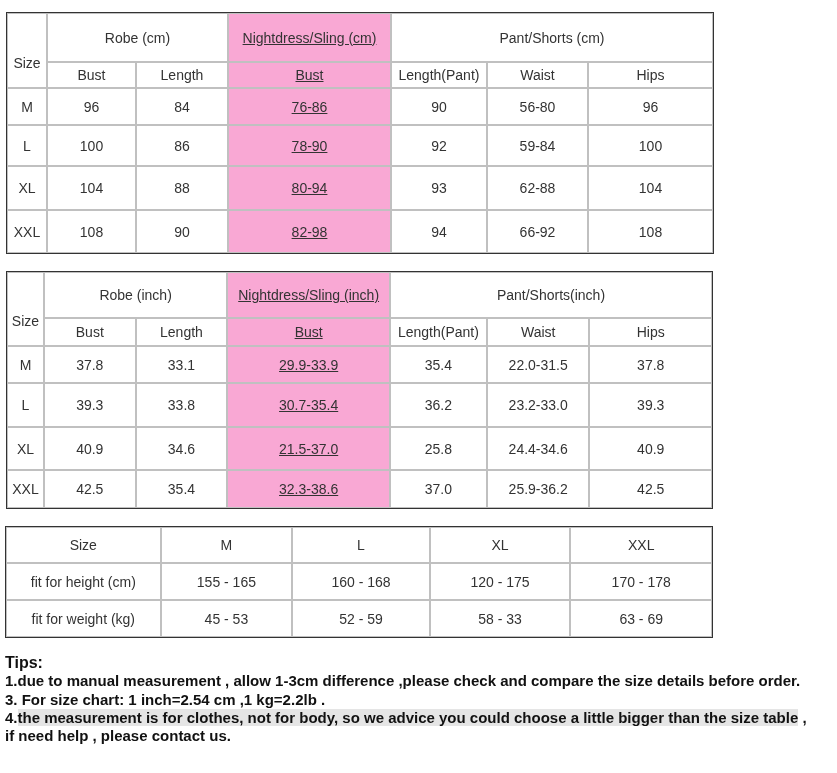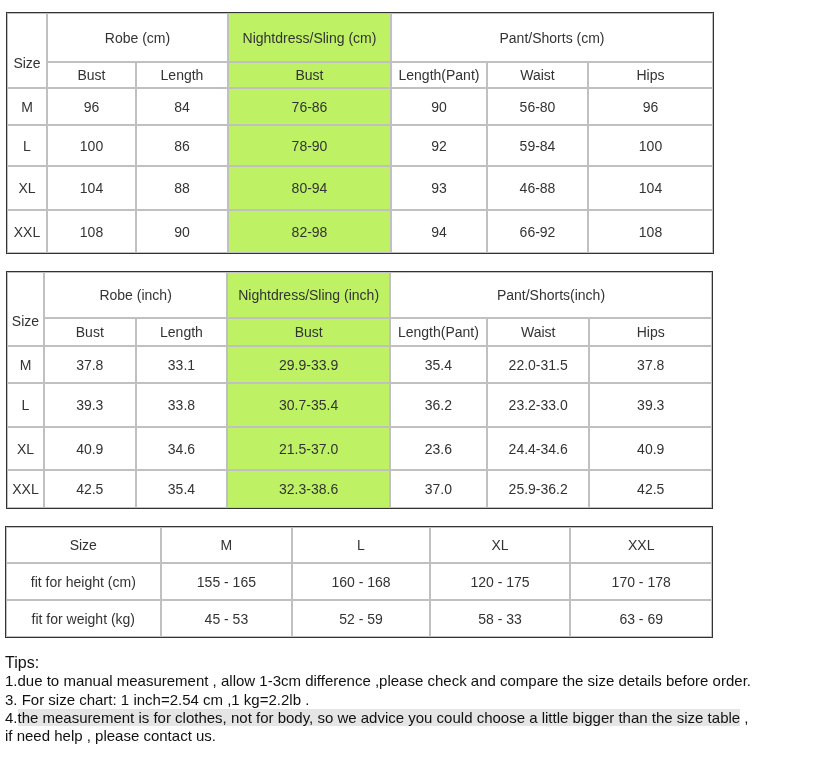--- a/index.html
+++ b/index.html
@@ -1,24 +1,24 @@
 <!DOCTYPE html>
 <html><head>
 <meta charset="utf-8">
 <style>
   html, body { margin:0; padding:0; background:#ffffff; }
   body { width:837px; height:773px; position:relative; font-family:"Liberation Sans", sans-serif; color:#222; overflow:hidden; }
   table { border-collapse:collapse; position:absolute; background:#fff; }
   td { border:2px solid #c0c0c0; text-align:center; font-size:14px; color:#333; padding:0; }
   .frame { outline:1px solid #333; outline-offset:-1px; }
-  .gray { background:#bef264; }
+  .gray { background:#f9a8d4;text-decoration:underline; }
   #t1 { left:6px; top:12px; width:708px; }
   #t2 { left:6px; top:271px; width:707px; }
   #t3 { left:5px; top:526px; width:708px; }
-  .tips { position:absolute; left:5px; top:654px; font-size:15px; line-height:18.3px; color:#111; }
+  .tips { position:absolute; left:5px; top:654px; font-size:15px; line-height:18.3px; color:#111;font-weight:bold; }
   .tips div { white-space:nowrap; }
   .hl { background:#e5e5e5; }
 </style>
 </head>
 <body>
 
 <table id="t1" class="frame">
   <colgroup>
       <col style="width:40px">
       <col style="width:89px">
@@ -60,21 +60,21 @@
     <td>92</td>
     <td>59-84</td>
     <td>100</td>
   </tr>
   <tr style="height:44px">
     <td>XL</td>
     <td>104</td>
     <td>88</td>
     <td class="gray">80-94</td>
     <td>93</td>
-    <td>46-88</td>
+    <td>62-88</td>
     <td>104</td>
   </tr>
   <tr style="height:43px">
     <td>XXL</td>
     <td>108</td>
     <td>90</td>
     <td class="gray">82-98</td>
     <td>94</td>
     <td>66-92</td>
     <td>108</td>
@@ -123,21 +123,21 @@
     <td class="gray">30.7-35.4</td>
     <td>36.2</td>
     <td>23.2-33.0</td>
     <td>39.3</td>
   </tr>
   <tr style="height:43px">
     <td>XL</td>
     <td>40.9</td>
     <td>34.6</td>
     <td class="gray">21.5-37.0</td>
-    <td>23.6</td>
+    <td>25.8</td>
     <td>24.4-34.6</td>
     <td>40.9</td>
   </tr>
   <tr style="height:38px">
     <td>XXL</td>
     <td>42.5</td>
     <td>35.4</td>
     <td class="gray">32.3-38.6</td>
     <td>37.0</td>
     <td>25.9-36.2</td>

